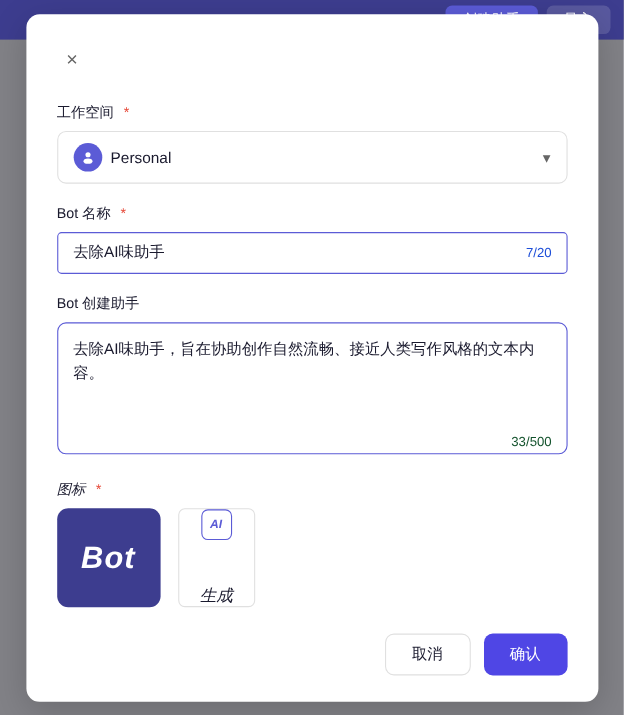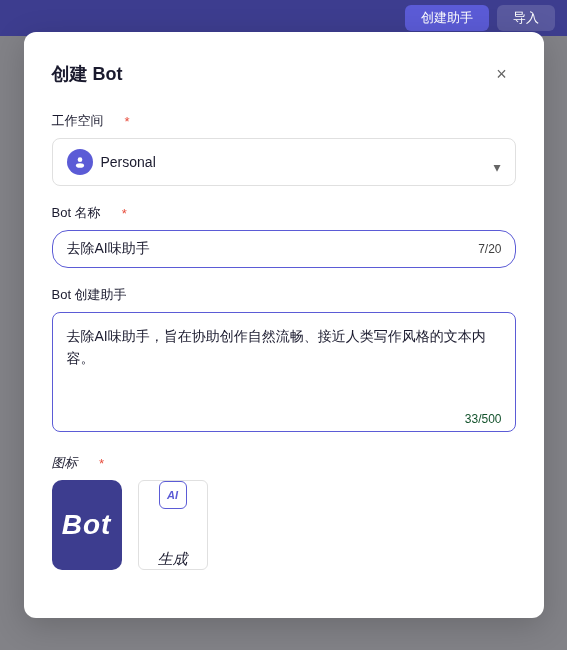--- a/index.html
+++ b/index.html
@@ -62,33 +62,33 @@
     .field-group {
       margin-bottom: 18px;
     }
     .field-label {
       font-size: 13px;
       font-weight: 500;
       color: #1a1a2e;
       margin-bottom: 8px;
       display: flex;
       align-items: center;
-      gap: 19px;
+      gap: 7px;
     }
     .required-star {
       color: #e74c3c;
       margin-left: 2px;
     }
     .workspace-select {
       width: 100%;
       border: 1.5px solid #e0e0e0;
       border-radius: 8px;
       padding: 10px 14px;
       display: flex;
-      align-items: flex-end;
+      align-items: center;
       justify-content: space-between;
       cursor: pointer;
       background: #fff;
       font-size: 14px;
       color: #1a1a2e;
     }
     .workspace-left {
       display: flex;
       align-items: center;
       gap: 8px;
@@ -109,34 +109,34 @@
       color: #666;
       font-size: 14px;
     }
     .name-input-wrapper {
       position: relative;
       width: 100%;
     }
     .name-input {
       width: 100%;
       border: 1.5px solid #5b5bd6;
-      border-radius: 16px;
+      border-radius: 4px;
       padding: 10px 72px 10px 14px;
       font-size: 14px;
       color: #1a1a2e;
       outline: none;
       background: #fff;
     }
     .char-count {
       position: absolute;
       right: 14px;
       top: 50%;
       transform: translateY(-50%);
       font-size: 12px;
-      color: #404040;
+      color: #1d4ed8;
       text-align: right;
     }
     .desc-textarea-wrapper {
       position: relative;
       width: 100%;
     }
     .desc-textarea {
       width: 100%;
       border: 1.5px solid #5b5bd6;
       border-radius: 8px;
@@ -161,21 +161,21 @@
       margin-bottom: 24px;
       font-style: italic;
     }
     .icon-options {
       display: flex;
       gap: 16px;
       align-items: center;
       margin-top: 8px;
     }
     .bot-icon-preview {
-      width: 70px;
+      width: 94px;
       height: 90px;
       border-radius: 10px;
       background: #3d3d8f;
       display: flex;
       align-items: center;
       justify-content: center;
       cursor: pointer;
     }
     .bot-icon-text {
       color: #fff;
@@ -276,21 +276,20 @@
 <div class="overlay">
 
   <div class="top-bar">
     <button class="top-bar-btn top-bar-primary">创建助手</button>
     <button class="top-bar-btn top-bar-secondary">导入</button>
   </div>
 
   <div class="modal">
 
     <div class="modal-header">
-      <span class="modal-title">创建 Bot</span>
       <button class="close-btn">
         <span>×</span>
       </button>
     </div>
 
     <div class="field-group">
       <div class="field-label">
         <span>工作空间</span>
         <span class="required-star">*</span>
       </div>
@@ -340,14 +339,18 @@
         </div>
         <div class="generate-btn-box">
           <div class="ai-icon">
             <span>AI</span>
           </div>
           <span class="generate-label">生成</span>
         </div>
       </div>
     </div>
 
+    <div class="modal-footer">
+      <button class="cancel-btn">取消</button>
+      <button class="confirm-btn">确认</button>
+    </div>
   </div>
 </div>
 
 </body></html>

